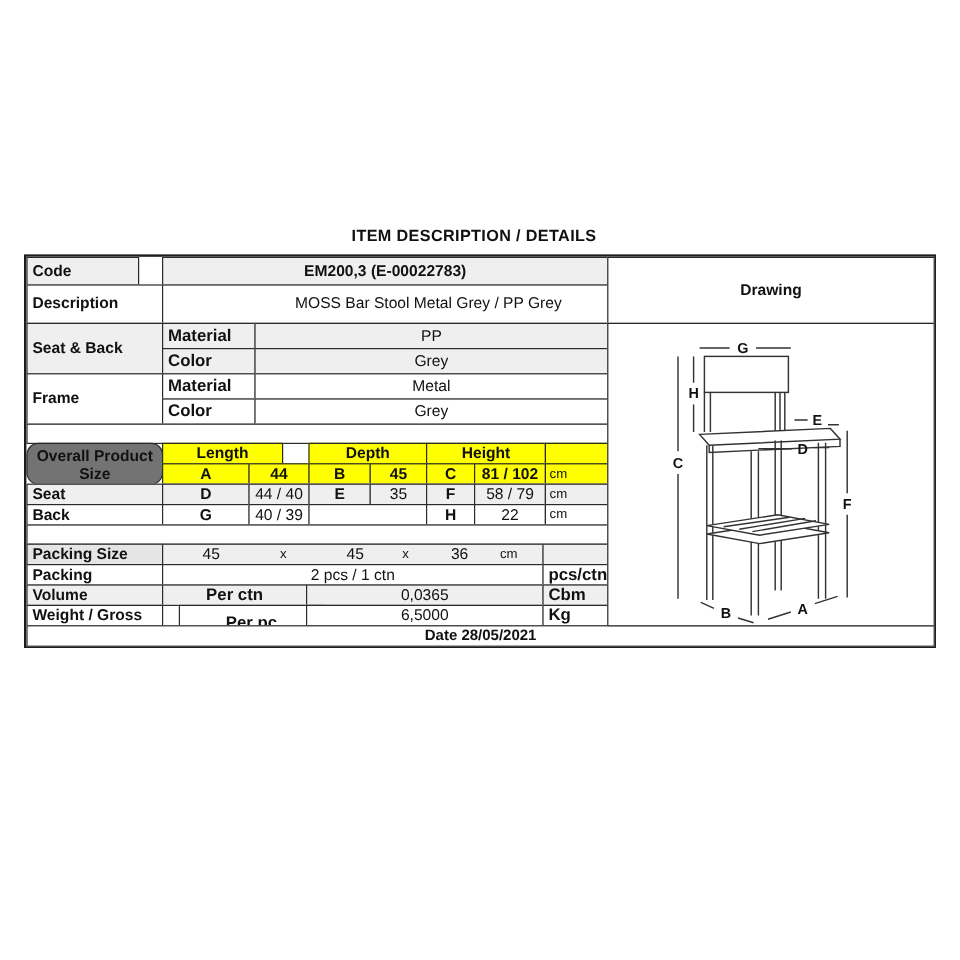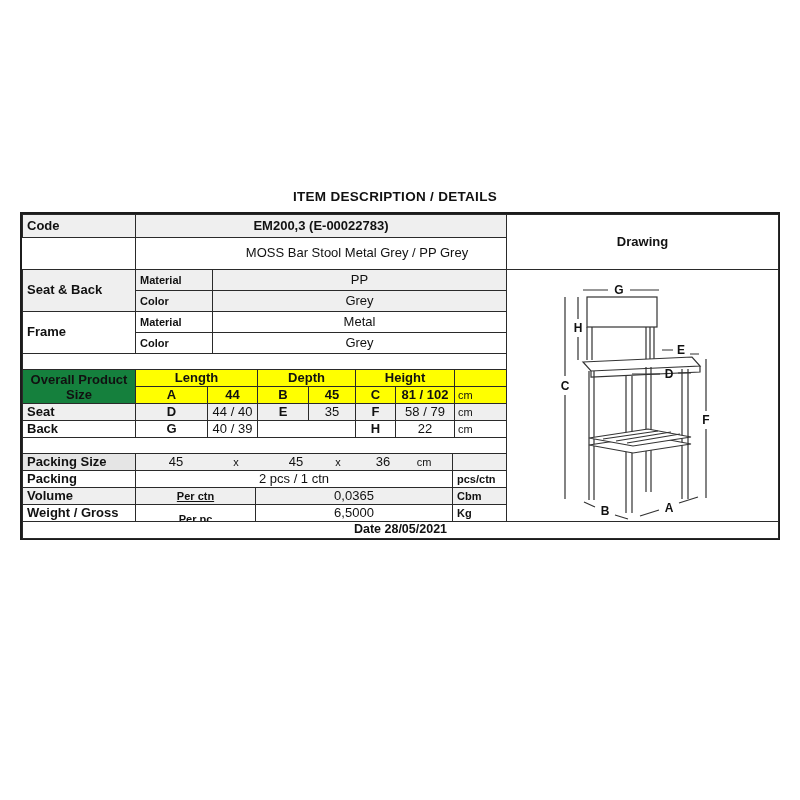--- a/index.html
+++ b/index.html
@@ -15,21 +15,21 @@
     position:absolute;left:20px;top:212px;width:760px;height:328px;
     border:2px solid #1c1c1c;box-sizing:border-box;background:#fff;
   }
   .cell{
     position:absolute;box-sizing:border-box;border:1px solid #2a2a2a;
     background:#fff;display:flex;align-items:center;justify-content:center;
     font-size:13px;line-height:1.1;overflow:hidden;white-space:nowrap;
   }
   .cell.lbl{justify-content:flex-start;padding-left:4px;font-weight:bold;}
   .cell.bold{font-weight:bold;}
-  .cell.sm{font-size:11px;}
+  .cell.sm{font-size:14px;}
   .cell.unit{justify-content:flex-start;padding-left:3px;font-size:11px;}
   .shade{background:#efefef;}
   .yellow{background:#ffff00;}
   .two-line{flex-direction:column;line-height:15px;}
   .ps-val span{position:absolute;top:50%;transform:translate(-50%,-50%);}
   .ps-val span:nth-child(1){left:40px;}
   .ps-val span:nth-child(2){left:100px;font-size:11px;}
   .ps-val span:nth-child(3){left:160px;}
   .ps-val span:nth-child(4){left:202px;font-size:11px;}
   .ps-val span:nth-child(5){left:247px;}
@@ -37,44 +37,45 @@
   .date-cell{font-size:12.5px;font-weight:bold;}
   svg text{font-family:"Liberation Sans",sans-serif;font-size:12px;font-weight:bold;fill:#111;}
 </style>
 </head>
 <body>
 
 <div class="page-title">ITEM DESCRIPTION / DETAILS</div>
 
 <div class="sheet">
 
-  <div class="cell lbl shade" style="left: 0px; top: 0px; width: 114px; height: 24px; background: rgb(239, 239, 239);">Code</div>
+  <div class="cell lbl shade" style="left: 0px; top: 0px; width: 94px; height: 24px; background: rgb(239, 239, 239);">Code</div>
   <div class="cell bold shade" style="left: 113px; top: 0px; width: 372px; height: 24px; background: rgb(239, 239, 239);">EM200,3 (E-00022783)</div>
 
+  <div class="cell lbl" style="left:0;top:23px;width:114px;height:33px">Description</div>
   <div class="cell" style="left:113px;top:23px;width:444px;height:33px">MOSS Bar Stool Metal Grey / PP Grey</div>
 
   <div class="cell lbl shade" style="left: 0px; top: 55px; width: 114px; height: 43px; background: rgb(239, 239, 239);">Seat &amp; Back</div>
   <div class="cell lbl sm shade" style="left: 113px; top: 55px; width: 78px; height: 22px; background: rgb(239, 239, 239);">Material</div>
   <div class="cell shade" style="left: 190px; top: 55px; width: 295px; height: 22px; background: rgb(239, 239, 239);">PP</div>
   <div class="cell lbl sm shade" style="left: 113px; top: 76px; width: 78px; height: 22px; background: rgb(239, 239, 239);">Color</div>
   <div class="cell shade" style="left: 190px; top: 76px; width: 295px; height: 22px; background: rgb(239, 239, 239);">Grey</div>
 
   <div class="cell lbl" style="left:0;top:97px;width:114px;height:43px">Frame</div>
   <div class="cell lbl sm" style="left:113px;top:97px;width:78px;height:22px">Material</div>
   <div class="cell" style="left:190px;top:97px;width:295px;height:22px">Metal</div>
   <div class="cell lbl sm" style="left:113px;top:118px;width:78px;height:22px">Color</div>
   <div class="cell" style="left:190px;top:118px;width:295px;height:22px">Grey</div>
 
   <div class="cell" style="left:0;top:139px;width:485px;height:17px"></div>
 
-  <div class="cell yellow bold two-line" style="left: 0px; top: 155px; width: 114px; height: 35px; background: #15803d;">
+  <div class="cell yellow bold two-line" style="left: 0px; top: 155px; width: 114px; height: 35px; background: #737373; border-radius: 10px;">
     <span>Overall Product</span>
     <span>Size</span>
   </div>
-  <div class="cell yellow bold" style="left: 113px; top: 155px; width: 123px; height: 18px; background: rgb(255, 255, 0);">Length</div>
+  <div class="cell yellow bold" style="left: 113px; top: 155px; width: 101px; height: 18px; background: rgb(255, 255, 0);">Length</div>
   <div class="cell yellow bold" style="left: 235px; top: 155px; width: 99px; height: 18px; background: rgb(255, 255, 0);">Depth</div>
   <div class="cell yellow bold" style="left: 333px; top: 155px; width: 100px; height: 18px; background: rgb(255, 255, 0);">Height</div>
   <div class="cell yellow" style="left: 432px; top: 155px; width: 53px; height: 18px; background: rgb(255, 255, 0);"></div>
 
   <div class="cell yellow bold" style="left: 113px; top: 172px; width: 73px; height: 18px; background: rgb(255, 255, 0);">A</div>
   <div class="cell yellow bold" style="left: 185px; top: 172px; width: 51px; height: 18px; background: rgb(255, 255, 0);">44</div>
   <div class="cell yellow bold" style="left: 235px; top: 172px; width: 52px; height: 18px; background: rgb(255, 255, 0);">B</div>
   <div class="cell yellow bold" style="left: 286px; top: 172px; width: 48px; height: 18px; background: rgb(255, 255, 0);">45</div>
   <div class="cell yellow bold" style="left: 333px; top: 172px; width: 41px; height: 18px; background: rgb(255, 255, 0);">C</div>
   <div class="cell yellow bold" style="left: 373px; top: 172px; width: 60px; height: 18px; background: rgb(255, 255, 0);">81 / 102</div>
@@ -108,26 +109,26 @@
     <span>36</span>
     <span>cm</span>
   </div>
   <div class="cell shade" style="left: 430px; top: 239px; width: 55px; height: 18px; background: rgb(239, 239, 239);"></div>
 
   <div class="cell lbl" style="left:0;top:256px;width:114px;height:18px">Packing</div>
   <div class="cell" style="left:113px;top:256px;width:318px;height:18px">2 pcs / 1 ctn</div>
   <div class="cell lbl sm" style="left:430px;top:256px;width:55px;height:18px">pcs/ctn</div>
 
   <div class="cell lbl shade" style="left: 0px; top: 273px; width: 114px; height: 18px; background: rgb(239, 239, 239); text-align: center;">Volume</div>
-  <div class="cell bold sm shade" style="left: 113px; top: 273px; width: 121px; height: 18px; background: rgb(239, 239, 239); text-decoration: underline;">Per ctn</div>
+  <div class="cell bold sm shade" style="left: 113px; top: 273px; width: 121px; height: 18px; background: rgb(239, 239, 239);">Per ctn</div>
   <div class="cell shade" style="left: 233px; top: 273px; width: 198px; height: 18px; background: rgb(239, 239, 239);">0,0365</div>
   <div class="cell lbl sm shade" style="left: 430px; top: 273px; width: 55px; height: 18px; background: rgb(239, 239, 239); text-align: right;">Cbm</div>
 
   <div class="cell lbl" style="left:0;top:290px;width:114px;height:18px">Weight / Gross</div>
-  <div class="cell bold sm" style="left:113px;top:290px;width:121px;height:30px">Per pc</div>
+  <div class="cell bold sm" style="left:127px;top:290px;width:121px;height:30px">Per pc</div>
   <div class="cell" style="left:233px;top:290px;width:198px;height:18px">6,5000</div>
   <div class="cell lbl sm" style="left:430px;top:290px;width:55px;height:18px">Kg</div>
 
   <div class="cell date-cell" style="left:0;top:307px;width:757px;height:18px">Date 28/05/2021</div>
 
   <div class="cell bold" style="left:484px;top:0;width:273px;height:56px">Drawing</div>
   <div class="cell" style="left:484px;top:55px;width:273px;height:253px">
     <svg width="271" height="251" viewBox="0 0 271 251">
       <g stroke="#333" stroke-width="1.2" fill="none">
 

